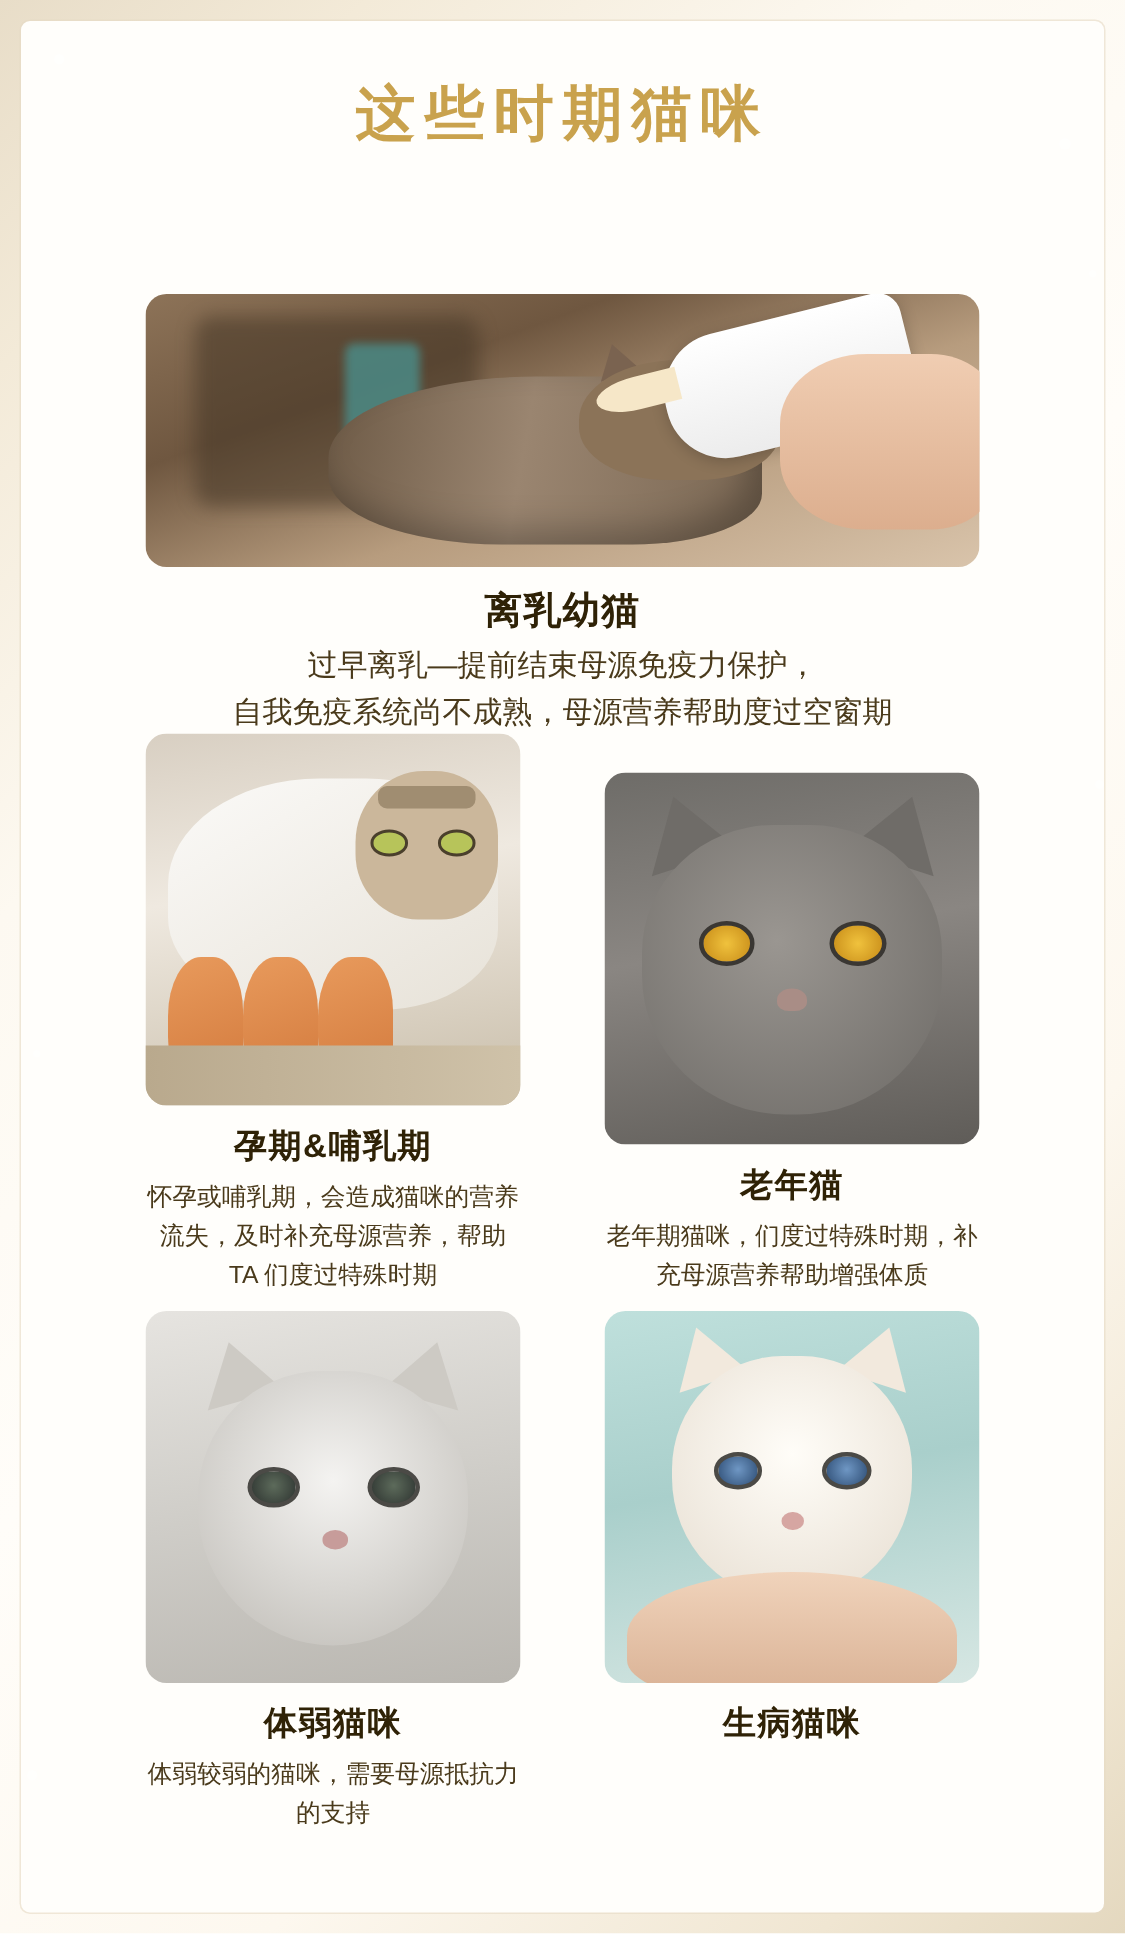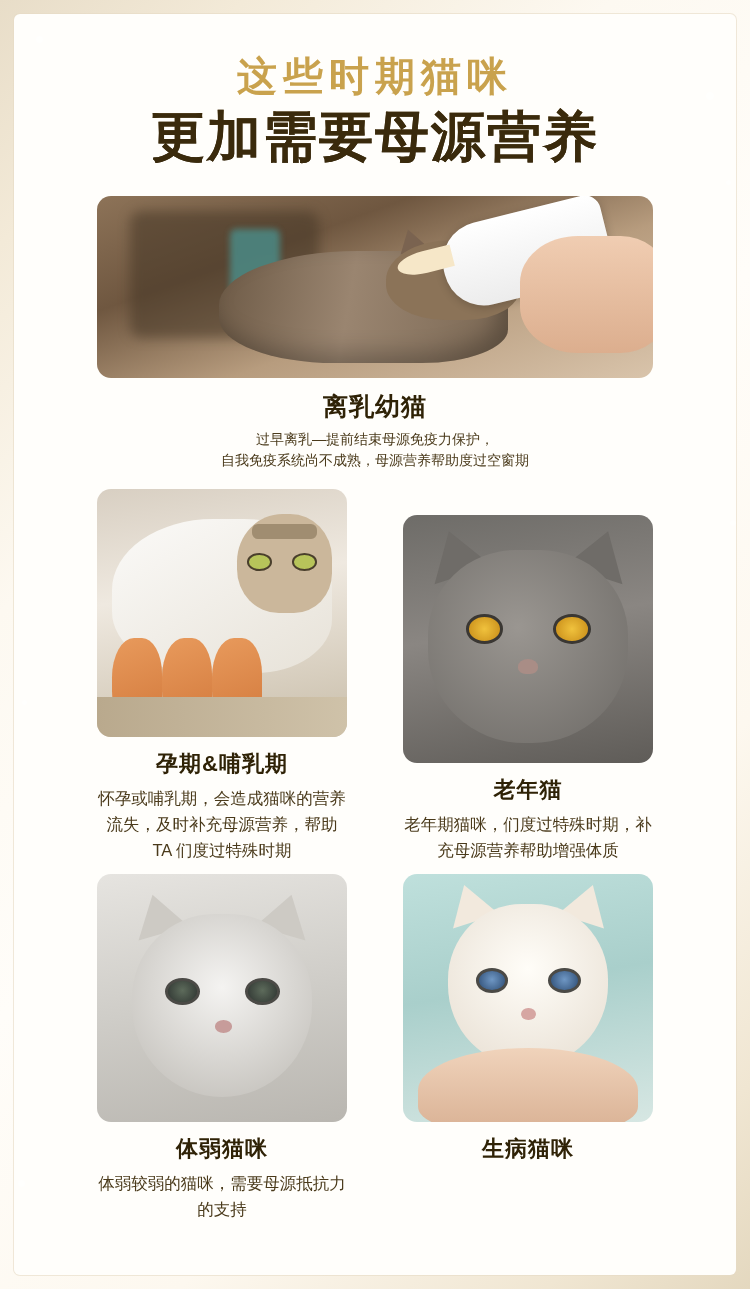--- a/index.html
+++ b/index.html
@@ -71,22 +71,22 @@
     text-align: center;
     font-size: 25px;
     font-weight: 700;
     color: #2f2206;
     margin-top: 12px;
     letter-spacing: 1px;
   }
   .cap-title.small { font-size: 22px; }
   .cap-text {
     text-align: center;
-    font-size: 14px;
-    line-height: 21px;
+    font-size: 20px;
+    line-height: 31px;
     color: #4a3a1b;
     margin-top: 6px;
   }
   .cap-text.small { font-size: 16.5px; line-height: 26px; }
 
   .row {
     position: absolute;
     left: 97px;
     width: 556px;
     display: flex;
@@ -168,21 +168,20 @@
 
   <div class="sparkle" style="left:36px; top:36px; width:7px; height:7px;"></div>
   <div class="sparkle" style="left:706px; top:92px; width:8px; height:8px;"></div>
   <div class="sparkle" style="left:726px; top:180px; width:5px; height:5px;"></div>
   <div class="sparkle" style="left:22px; top:700px; width:5px; height:5px;"></div>
   <div class="sparkle" style="left:730px; top:520px; width:6px; height:6px;"></div>
   <div class="sparkle" style="left:18px; top:1180px; width:7px; height:7px;"></div>
 
   <div class="heading-wrap">
     <div class="sub-title">这些时期猫咪</div>
-    <div class="main-title">更加需要母源营养</div>
   </div>
 
   <div class="block-big">
     <div class="photo big">
       <div class="ph p1">
         <div class="blur-chair"></div>
         <div class="teal"></div>
         <div class="kitten"></div>
         <div class="ear l"></div>
         <div class="ear r"></div>

